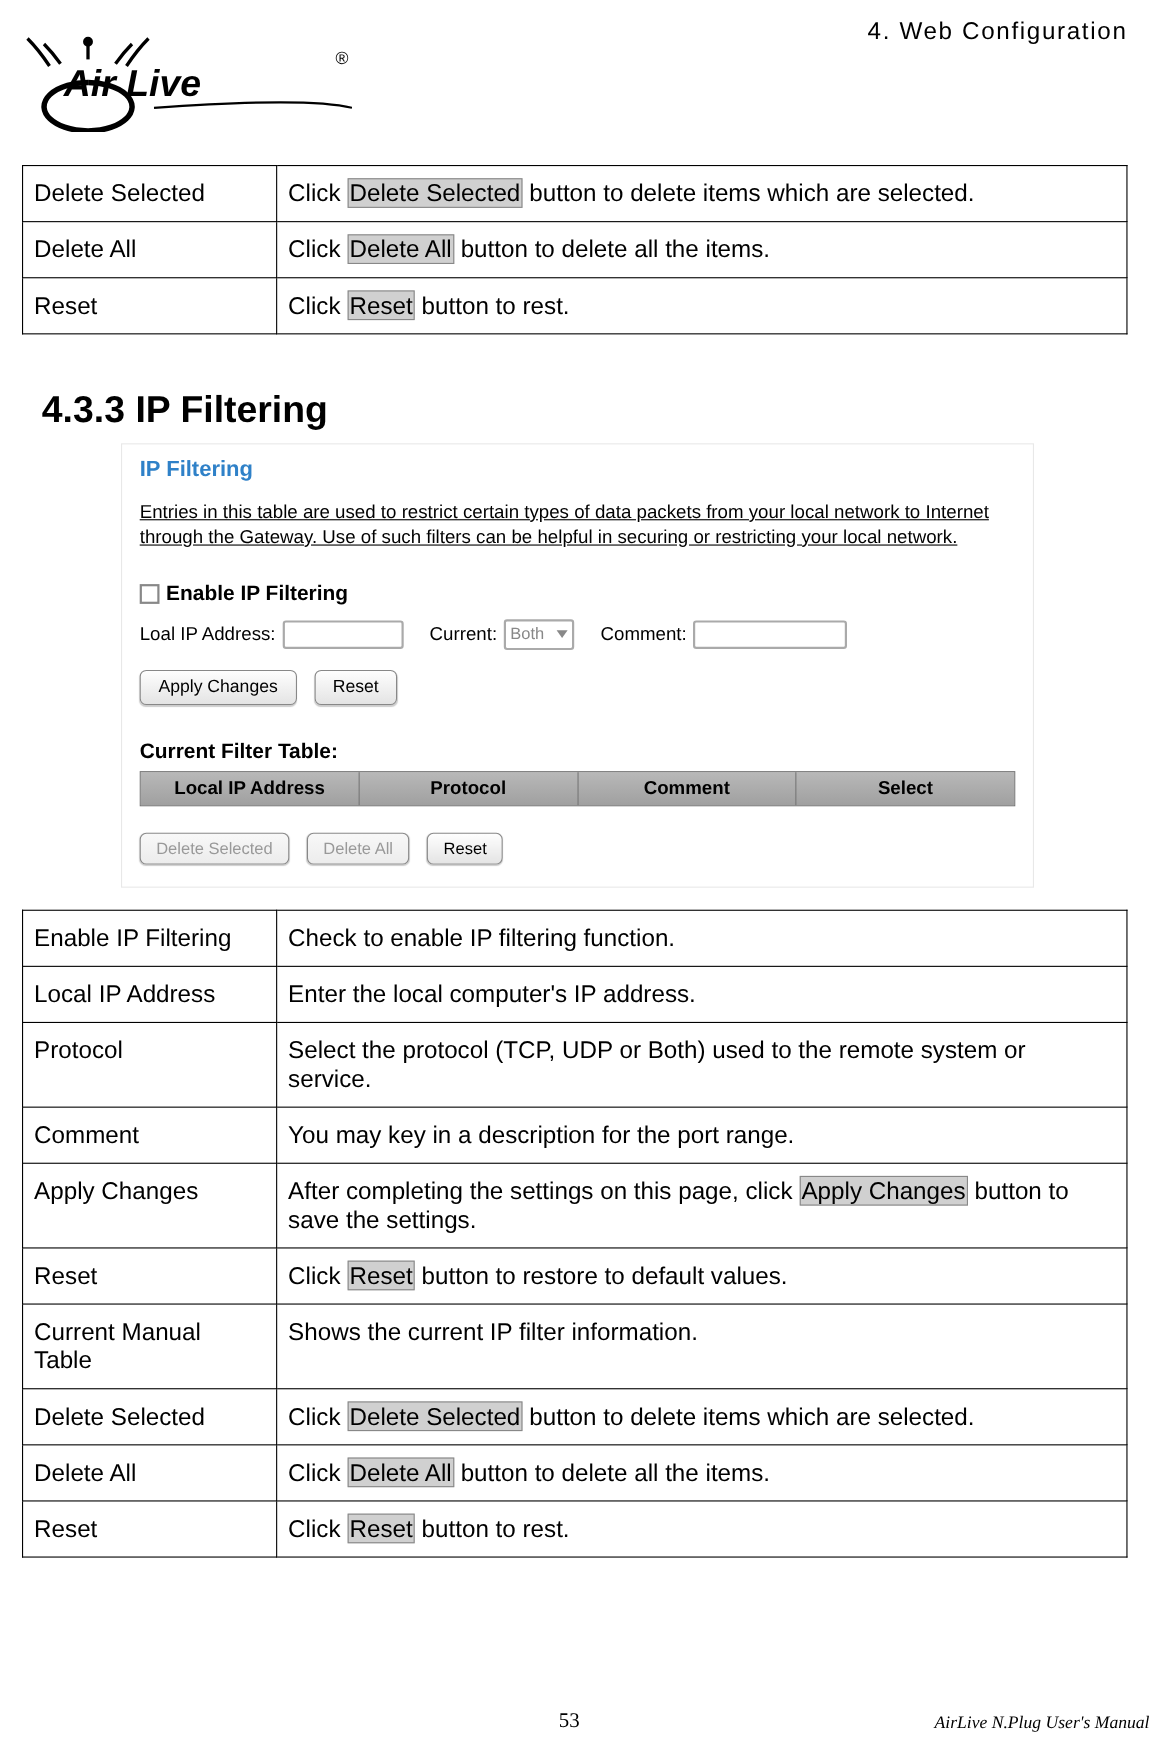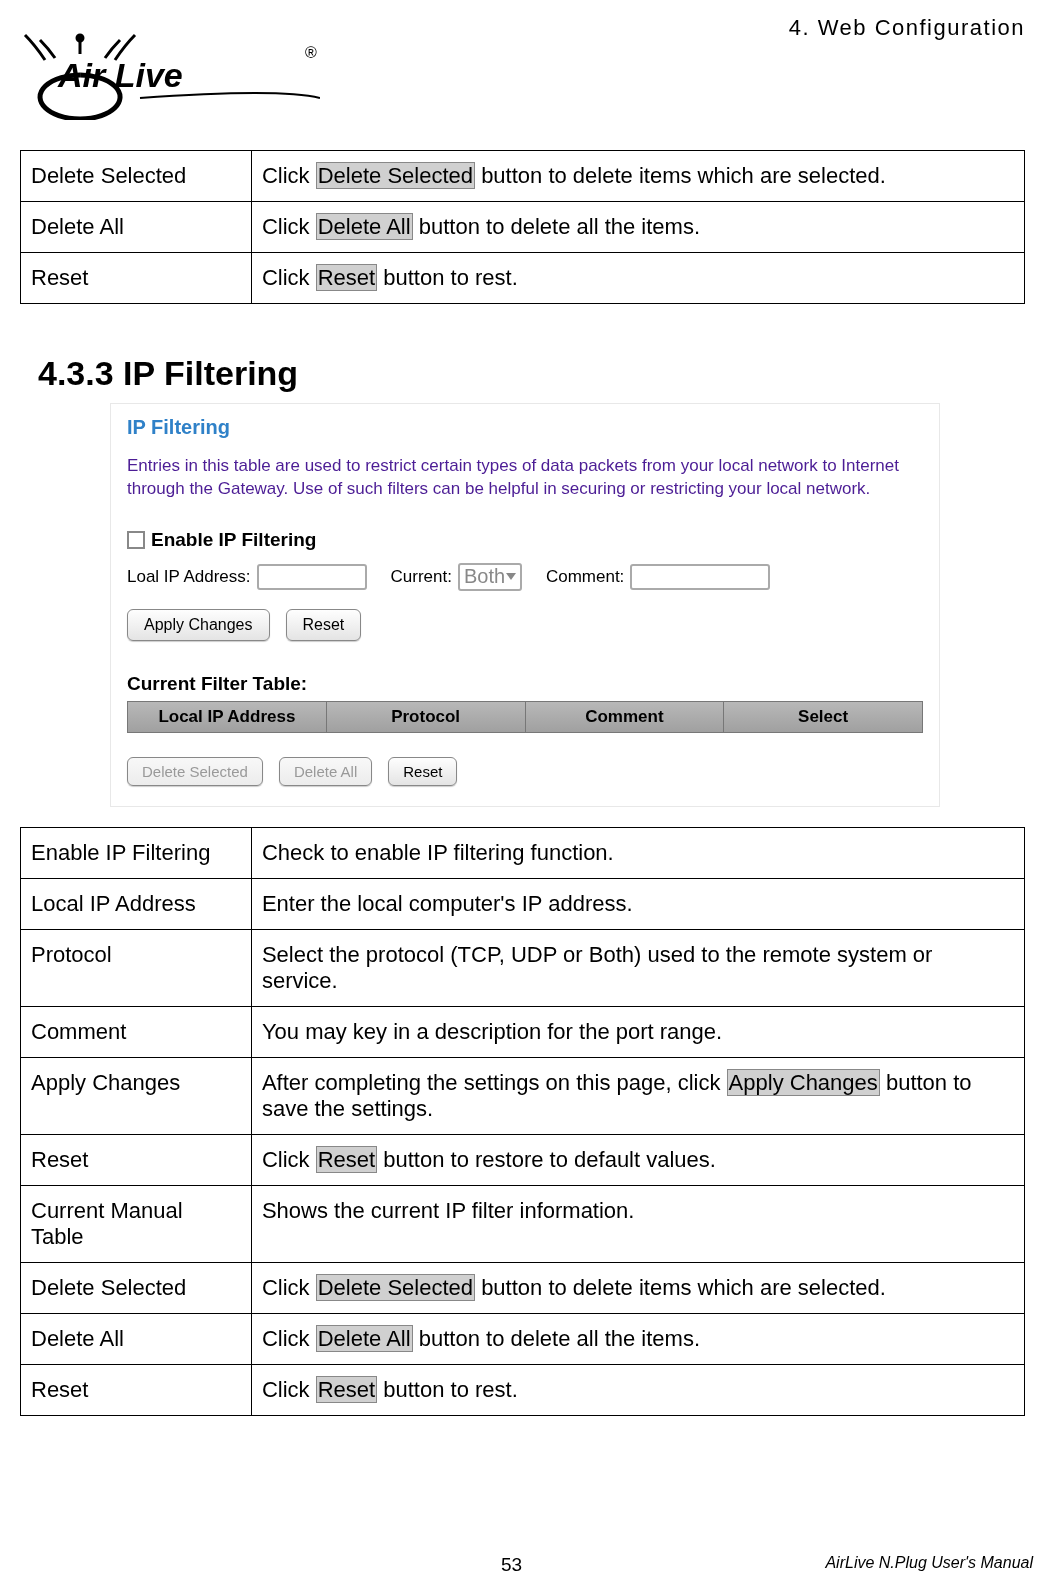--- a/index.html
+++ b/index.html
@@ -46,31 +46,31 @@
       width: 830px;
       padding: 12px 16px 20px 16px;
       font-family: "Lucida Grande", Arial, sans-serif;
     }
     .sc-title {
       color: #2f81c8;
       font-size: 20px;
       font-weight: bold;
       margin-bottom: 16px;
     }
-    .sc-desc { font-size: 17px; color: #4c1d95; line-height: 1.35; margin-bottom: 28px; }
+    .sc-desc { font-size: 17px; color: #000000; line-height: 1.35; margin-bottom: 28px; text-decoration: underline; }
     .sc-row { display: flex; align-items: center; gap: 6px; flex-wrap: wrap; margin-bottom: 12px; }
     .sc-checkbox { width: 18px; height: 18px; border: 2px solid #888; background: #fff; display: inline-block; }
     .sc-bold { font-weight: bold; font-size: 19px; }
     .sc-label { font-weight: normal; font-size: 17px; }
     .sc-input { border: 2px solid #aaa; background: #fff; height: 26px; width: 110px; border-radius: 3px; display: inline-block; }
     .sc-input.wide { width: 140px; }
     .sc-select {
       border: 2px solid #aaa; background: #fff; height: 28px; width: 64px;
       display: inline-flex; align-items: center; justify-content: space-between;
-      padding: 0 4px; color: #888; font-size: 20px; border-radius: 3px;
+      padding: 0 4px; color: #888; font-size: 15px; border-radius: 3px;
     }
     .sc-button {
       display: inline-block; border: 1px solid #888; border-radius: 6px;
       background: linear-gradient(#fefefe, #e4e4e4);
       padding: 5px 14px; font-size: 15px; box-shadow: 0 1px 1px rgba(0,0,0,0.2);
     }
     .sc-button.lg { padding: 6px 16px; font-size: 16px; }
     .sc-button.disabled { color: #999; background: linear-gradient(#f8f8f8,#ececec); }
     .sc-btn-row { display: flex; gap: 16px; margin-top: 18px; margin-bottom: 32px; }
     .sc-subhead { font-weight: bold; font-size: 19px; margin-bottom: 6px; }
@@ -78,23 +78,23 @@
       display: flex; background: linear-gradient(#b8b8b8,#a0a0a0);
       border: 1px solid #777;
     }
     .sc-filter-header > div {
       flex: 1; text-align: center; font-weight: bold; font-size: 17px;
       padding: 5px 0; border-right: 1px solid #777;
     }
     .sc-filter-header > div:last-child { border-right: none; }
     .sc-btn-row2 { display: flex; gap: 16px; margin-top: 24px; }
     .footer {
-      position: absolute; bottom: 18px; left: 0; right: 12px;
-      display: flex; justify-content: space-between; align-items: flex-start;
-      padding: 0 10px 0 0; font-size: 20px;
+      position: absolute; bottom: 18px; left: 0; right: 0;
+      display: flex; justify-content: space-between; align-items: flex-end;
+      padding: 0 10px 0 0; font-size: 20px; font-family: Liberation Serif, serif;
     }
     .footer-page { width: 100%; text-align: center; font-size: 19px; }
     .footer-manual { position: absolute; right: 0; font-style: italic; font-size: 16px; }
     .caret { width: 0; height: 0; border-left: 5px solid transparent; border-right: 5px solid transparent; border-top: 7px solid #888; display: inline-block; }
   </style>
 </head>
 <body>
 
 <div class="header">
   <div class="logo">

